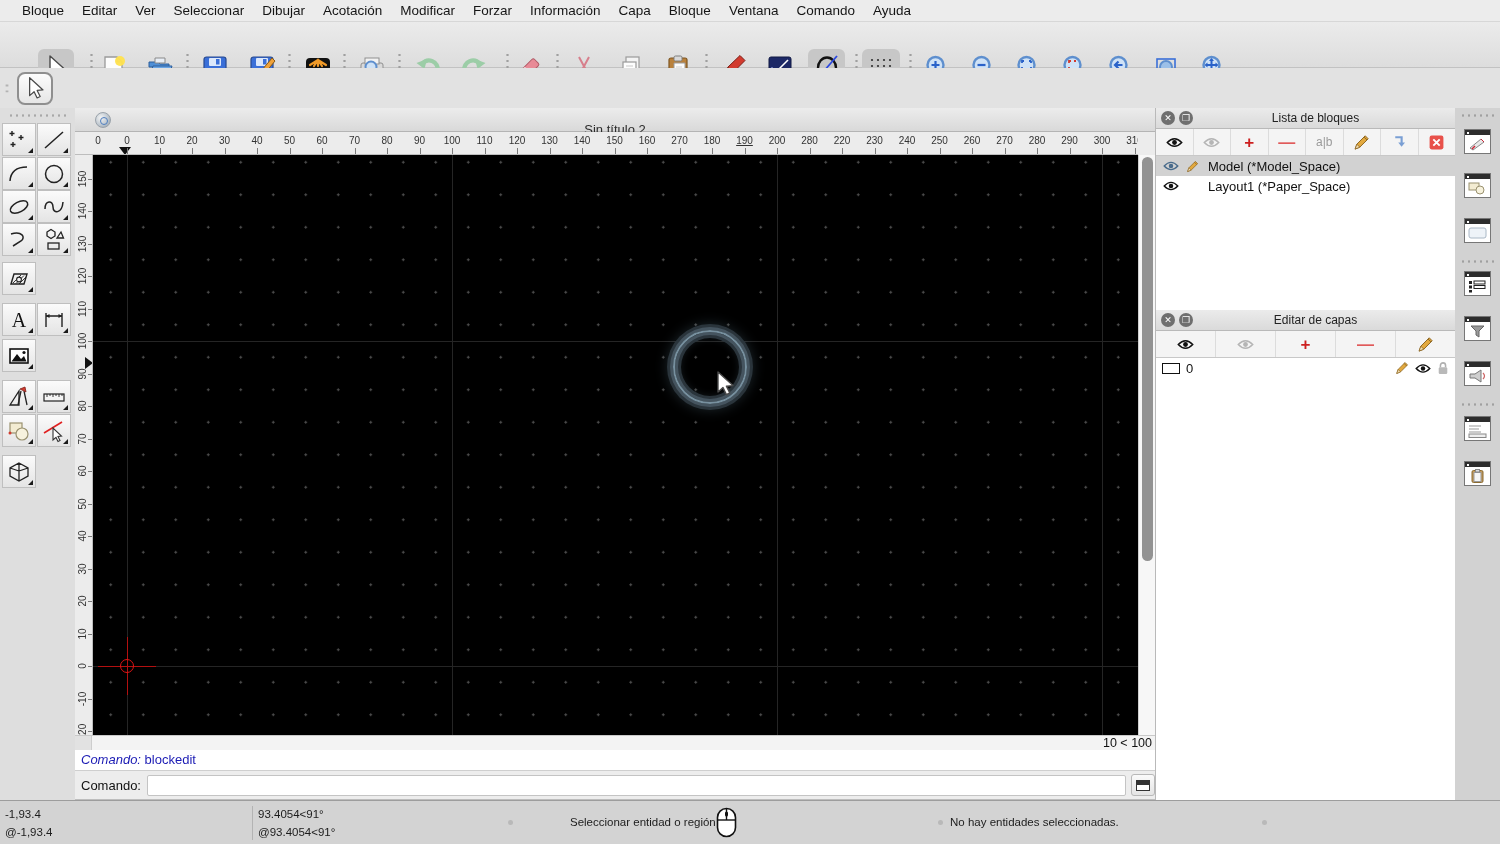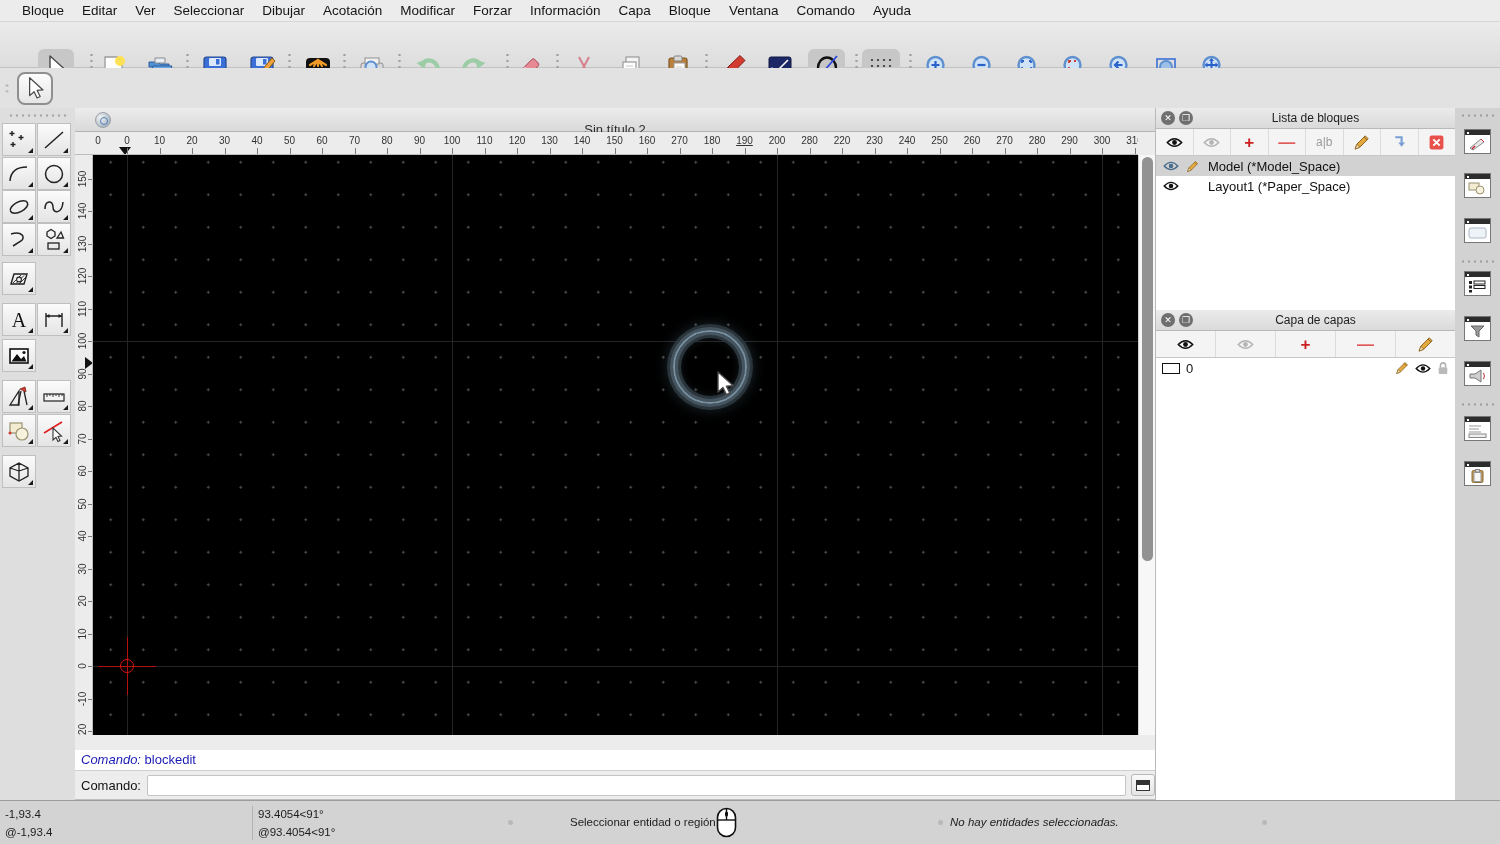--- a/index.html
+++ b/index.html
@@ -649,20 +649,24 @@
     <div id="preview-ring"></div>
     <svg id="canvas-cursor" viewBox="0 0 22 28">
         <use href="#sym-cursor"></use>
       </svg>
   </div>
 
   <div id="vscroll">
     <div class="thumb"></div>
   </div>
 
+  <div id="dwin-bottom">
+    <div class="corner"></div>
+    <span id="grid-scale">10 &lt; 100</span>
+  </div>
 </div>
 
 <div id="cmdpanel">
   <div id="cmd-history">
     <span class="pfx">Comando:</span>
     <span> </span>
     <span>blockedit</span>
   </div>
   <div id="cmd-row">
     <span id="cmd-label">Comando:</span>
@@ -740,21 +744,21 @@
         <span class="cell-pen"></span>
         <span class="lbl">Layout1 (*Paper_Space)</span>
       </div>
     </div>
 </div>
 
 <div class="panel" style="top:310px;height:490px;">
   <div class="phead">
     <div class="pbtn close">✕</div>
     <div class="pbtn float">❐</div>
-    <span class="pt">Capa de capas</span>
+    <span class="pt">Editar de capas</span>
   </div>
   <div class="ptoolbar">
     <div class="pcell">
       <svg viewBox="0 0 20 13" style="color:#111">
           <use href="#sym-eye"></use>
         </svg>
     </div>
     <div class="pcell">
       <svg viewBox="0 0 20 13" style="color:#b5b5b5">
           <use href="#sym-eye"></use>
@@ -877,15 +881,15 @@
   <span class="st" style="left:258px;top:25px;">@93.4054&lt;91°</span>
   <div class="stdot" style="left:508px;"></div>
   <span class="st" style="left:570px;top:15px;">Seleccionar entidad o región</span>
   <svg id="mouse-icon" viewBox="0 0 21 31">
     <rect x="1.5" y="1.5" width="18" height="28" rx="9" fill="#fff" stroke="#111" stroke-width="1.6"></rect>
     <line x1="1.5" y1="13" x2="19.5" y2="13" stroke="#111" stroke-width="1.4"></line>
     <line x1="10.5" y1="2" x2="10.5" y2="13" stroke="#111" stroke-width="1.4"></line>
     <rect x="9" y="4.5" width="3" height="5" rx="1.5" fill="#111"></rect>
   </svg>
   <div class="stdot" style="left:938px;"></div>
-  <span class="st" style="left:950px;top:15px;font-style:italic;">No hay entidades seleccionadas.</span>
+  <span class="st" style="left:950px;top:15px;">No hay entidades seleccionadas.</span>
   <div class="stdot" style="left:1262px;"></div>
 </div>
 
 </body></html>

